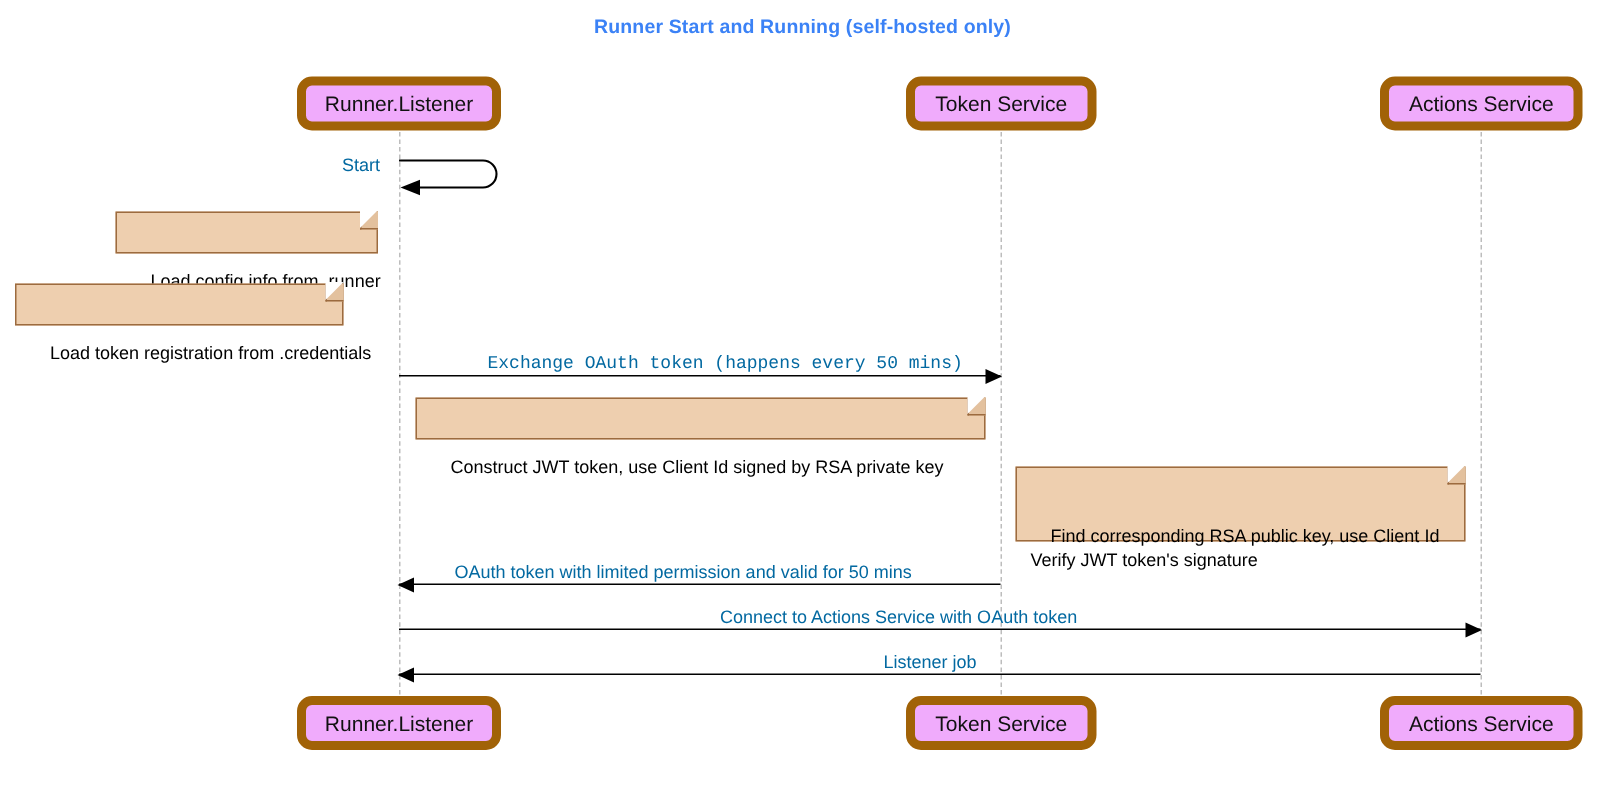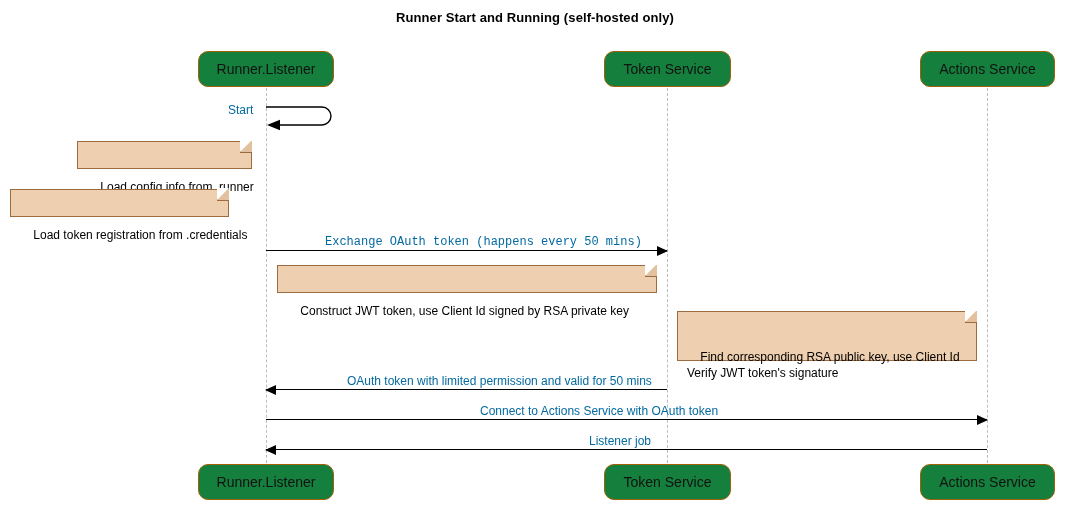--- a/index.html
+++ b/index.html
@@ -21,39 +21,39 @@
 
   
   .diagram-title {
     position: absolute;
     left: 0;
     top: 10px;
     width: 1070px;
     text-align: center;
     font-size: 13px;
     font-weight: bold;
-    color: #000000;
+    color: #3b82f6;
     letter-spacing: 0.1px;
   }
 
   
   .lifeline {
     position: absolute;
     width: 0;
     border-left: 1px dashed #bdbdbd;
     top: 88px;
     height: 375px;
   }
 
   
   .participant {
     position: absolute;
     height: 36px;
-    background: #15803d;
-    border: 1px solid #a16207;
+    background: #f0abfc;
+    border: 6px solid #a16207;
     border-radius: 10px;
     display: flex;
     align-items: center;
     justify-content: center;
     color: #111111;
     font-size: 14px;
     box-sizing: border-box;
     white-space: nowrap;
   }
 
@@ -178,21 +178,21 @@
   </div>
 
   <div class="note" style="left:277px; top:265px; width:380px; height:28px;">
     <span class="fold"></span>
     <span>Construct JWT token, use Client Id signed by RSA private key</span>
   </div>
 
   <div class="msg" style="left:266px; top:389px; width:401px;">
     <span class="head-left"></span>
   </div>
-  <div class="msg-label" style="left:303px; top:374px;margin-left:44px;">OAuth token with limited permission and valid for 50 mins</div>
+  <div class="msg-label" style="left:303px; top:374px;">OAuth token with limited permission and valid for 50 mins</div>
 
   <div class="msg" style="left:266px; top:419px; width:721px;">
     <span class="head-right"></span>
   </div>
   <div class="msg-label" style="left:480px; top:404px;">Connect to Actions Service with OAuth token</div>
 
   <div class="msg" style="left:266px; top:449px; width:721px;">
     <span class="head-left"></span>
   </div>
   <div class="msg-label" style="left:589px; top:434px;">Listener job</div>

